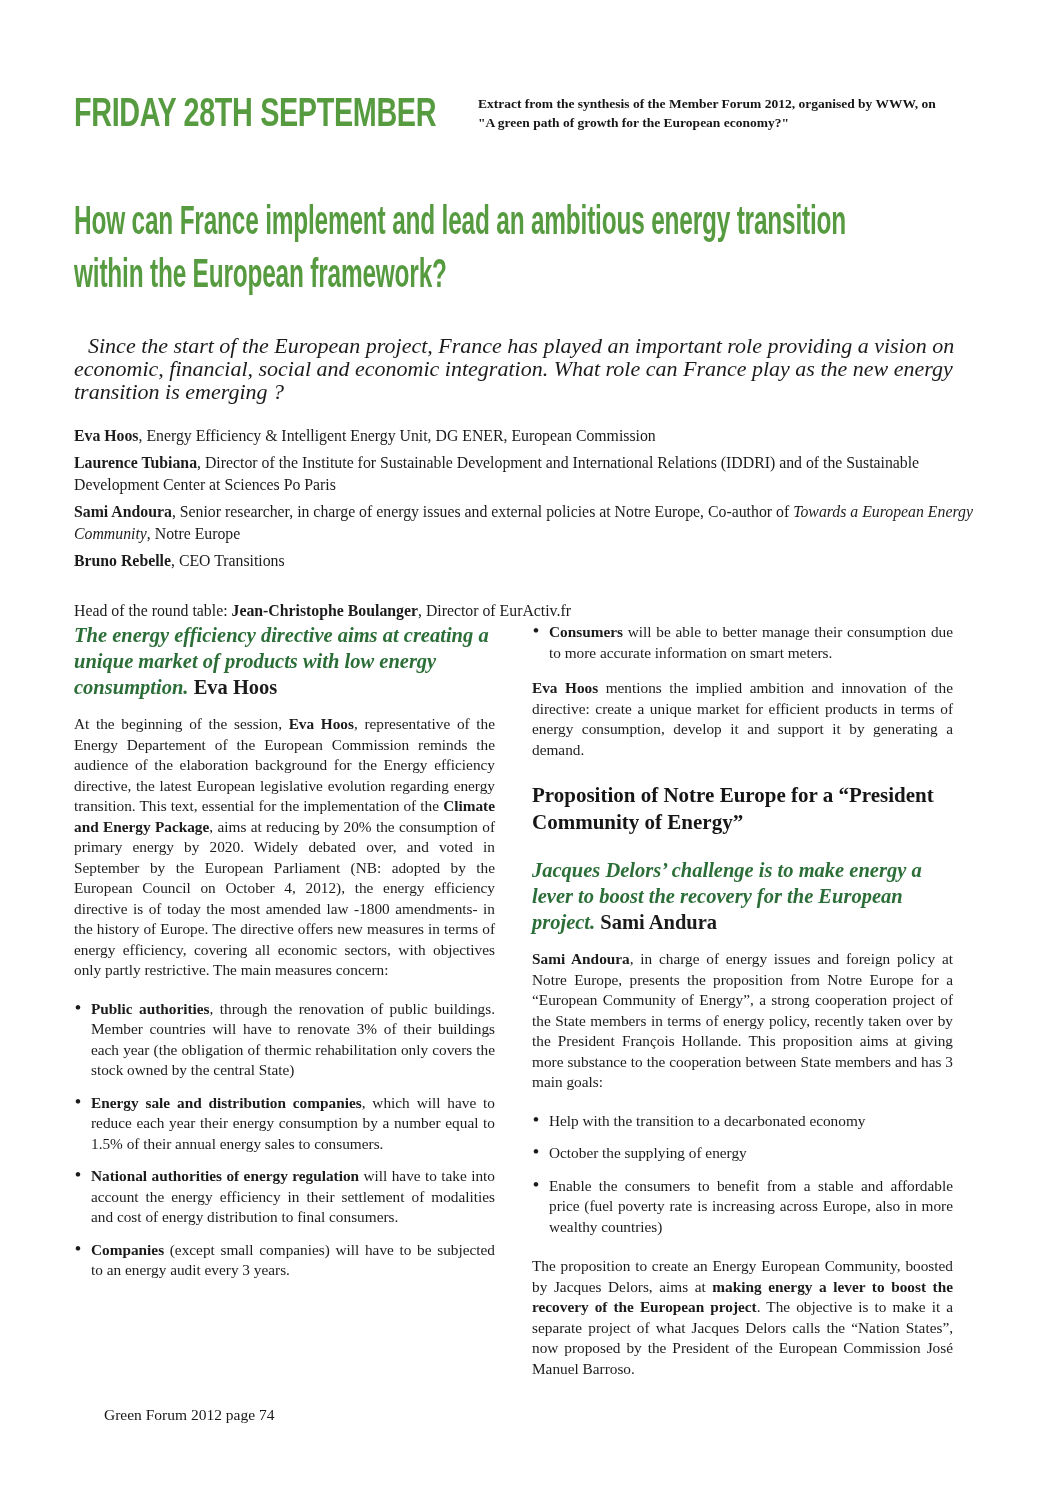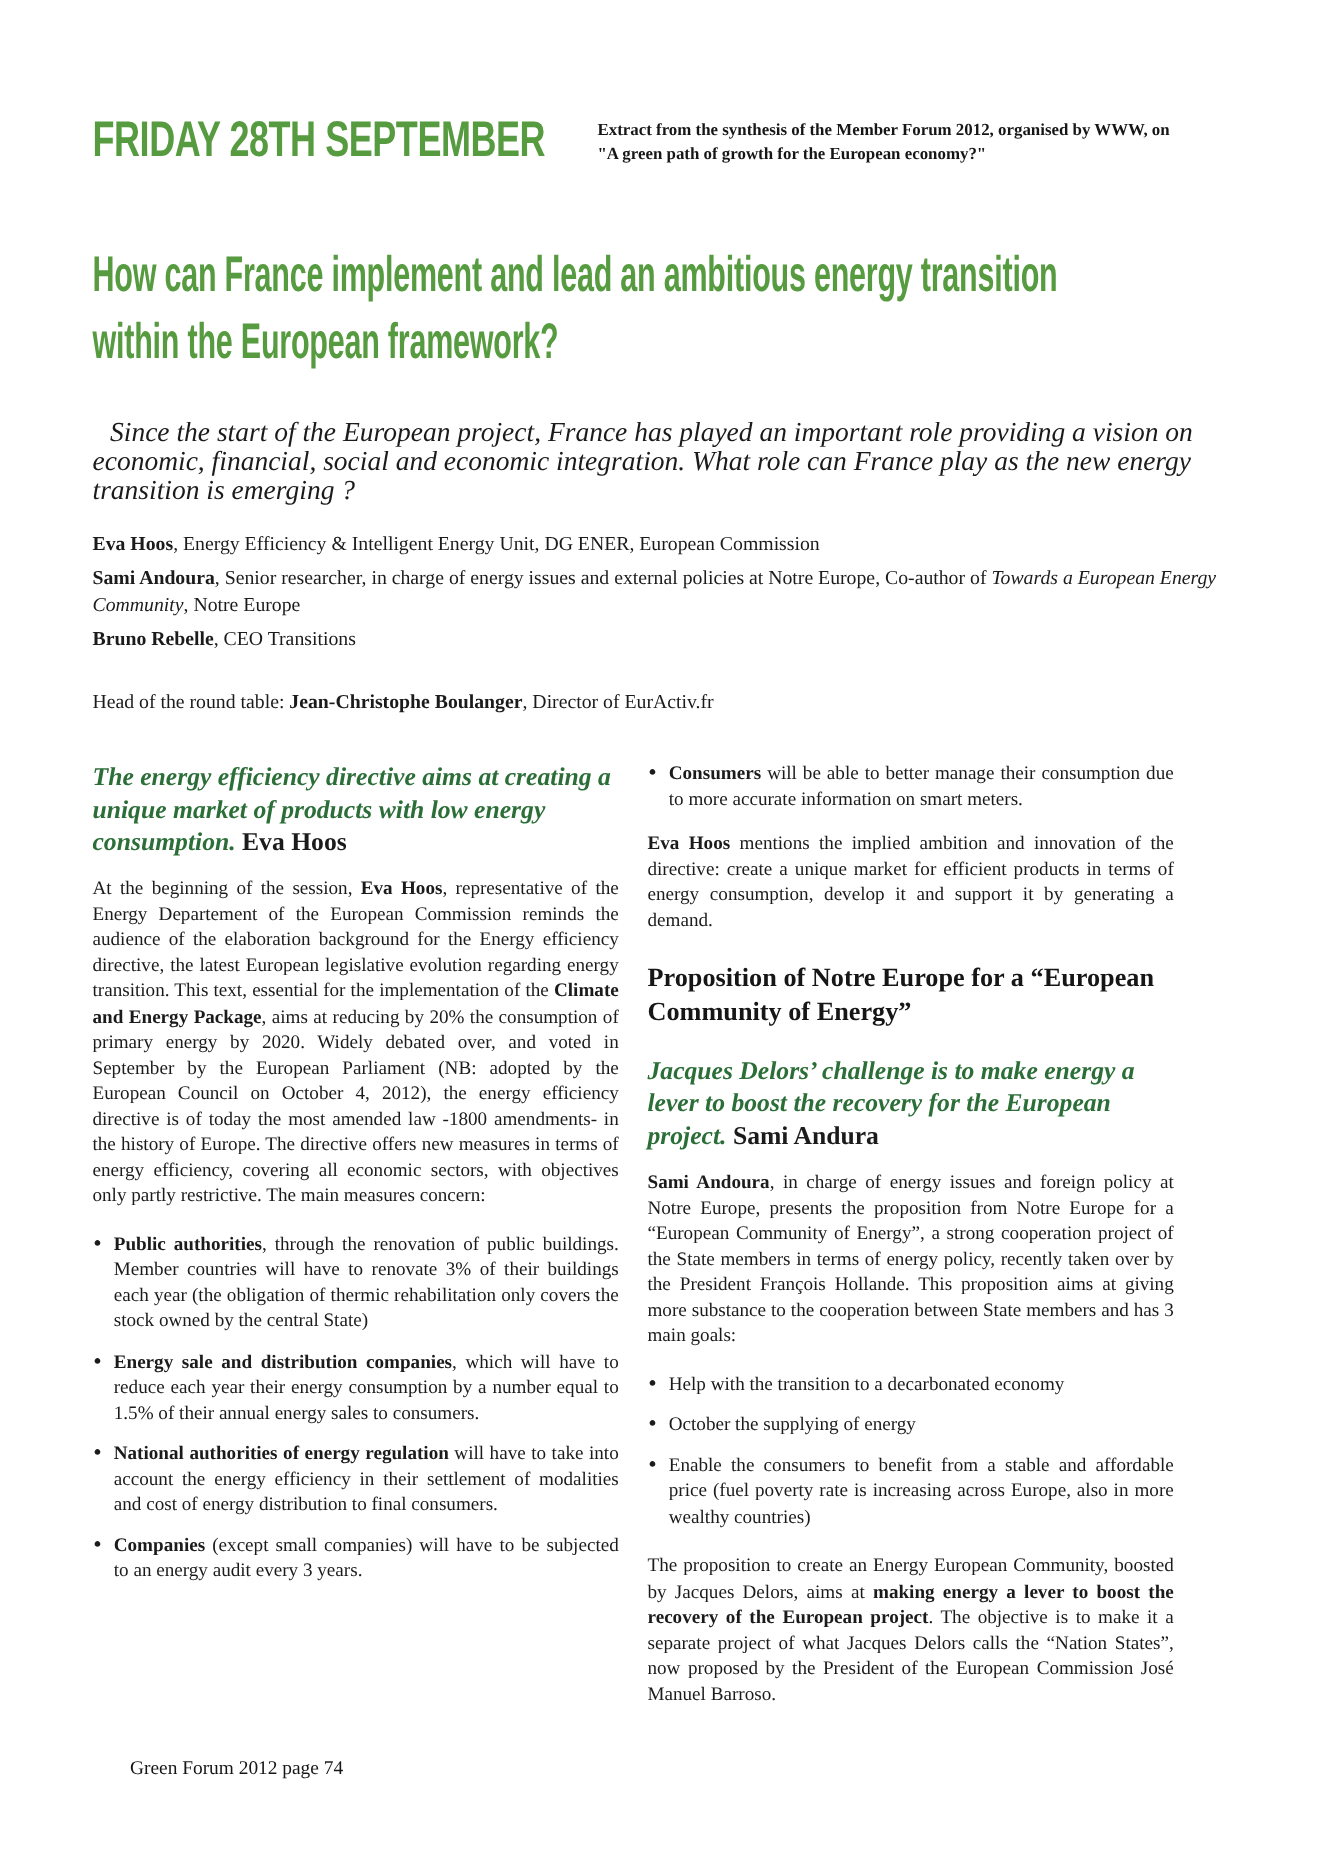--- a/index.html
+++ b/index.html
@@ -55,21 +55,21 @@
     font-style: italic;
     font-size: 22px;
     line-height: 23px;
     text-indent: 14px;
   }
   .speakers { margin-top: 22px; }
   .speaker { font-size: 15.8px; line-height: 22.5px; margin-bottom: 4px; }
   .round-table { margin-top: 28px; font-size: 15.8px; line-height: 22px; }
 
   
-  .columns { margin-top: 36px; display: flex; gap: 23px; }
+  .columns { display: flex; gap: 37px; }
   .col { width: 421px; flex: 0 0 421px; }
 
   .green-heading {
     font-weight: bold;
     font-style: italic;
     font-size: 20.5px;
     line-height: 26px;
     color: #2c6e38;
   }
   .green-heading .gh-speaker { font-style: normal; color: #1b1b1b; }
@@ -130,20 +130,21 @@
 
   <div class="page-title">
     <div class="title-line">How can France implement and lead an ambitious energy transition</div>
     <div class="title-line">within the European framework?</div>
   </div>
 
   <p class="intro">Since the start of the European project, France has played an important role providing a vision on economic, financial, social and economic integration. What role can France play as the new energy transition is emerging ?</p>
 
   <div class="speakers">
     <p class="speaker"><b>Eva Hoos</b><span>, Energy Efficiency &amp; Intelligent Energy Unit, DG ENER, European Commission</span></p>
+    <p class="speaker"><b>Laurence Tubiana</b><span>, Director of the Institute for Sustainable Development and International Relations (IDDRI) and of the Sustainable Development Center at Sciences Po Paris</span></p>
     <p class="speaker"><b>Sami Andoura</b><span>, Senior researcher, in charge of energy issues and external policies at Notre Europe, Co-author of </span><i>Towards a European Energy Community</i><span>, Notre Europe</span></p>
     <p class="speaker"><b>Bruno Rebelle</b><span>, CEO Transitions</span></p>
   </div>
 
   <p class="round-table"><span>Head of the round table: </span><b>Jean-Christophe Boulanger</b><span>, Director of EurActiv.fr</span></p>
 
   <div class="columns">
 
     <div class="col">
       <h2 class="green-heading"><span class="gh">The energy efficiency directive aims at creating a unique market of products with low energy consumption.</span><b class="gh-speaker"> Eva Hoos</b></h2>
@@ -154,21 +155,21 @@
         <li><b>National authorities of energy regulation</b><span> will have to take into account the energy efficiency in their settlement of modalities and cost of energy distribution to final consumers.</span></li>
         <li><b>Companies</b><span> (except small companies) will have to be subjected to an energy audit every 3 years.</span></li>
       </ul>
     </div>
 
     <div class="col">
       <ul class="bullets flush">
         <li><b>Consumers</b><span> will be able to better manage their consumption due to more accurate information on smart meters.</span></li>
       </ul>
       <p class="body mt-para"><b>Eva Hoos</b><span> mentions the implied ambition and innovation of the directive: create a unique market for efficient products in terms of energy consumption, develop it and support it by generating a demand.</span></p>
-      <h2 class="black-heading">Proposition of Notre Europe for a “European Community of Energy”</h2>
+      <h2 class="black-heading">Proposition of Notre Europe for a “President Community of Energy”</h2>
       <h2 class="green-heading delors-heading"><span class="gh">Jacques Delors’ challenge is to make energy a lever to boost the recovery for the European project.</span><b class="gh-speaker"> Sami Andura</b></h2>
       <p class="body"><b>Sami Andoura</b><span>, in charge of energy issues and foreign policy at Notre Europe, presents the proposition from Notre Europe for a “European Community of Energy”, a strong cooperation project of the State members in terms of energy policy, recently taken over by the President François Hollande. This proposition aims at giving more substance to the cooperation between State members and has 3 main goals:</span></p>
       <ul class="bullets">
         <li><span>Help with the transition to a decarbonated economy</span></li>
         <li><span>October the supplying of energy</span></li>
         <li><span>Enable the consumers to benefit from a stable and affordable price (fuel poverty rate is increasing across Europe, also in more wealthy countries)</span></li>
       </ul>
       <p class="body mt-final"><span>The proposition to create an Energy European Community, boosted by Jacques Delors, aims at </span><b>making energy a lever to boost the recovery of the European project</b><span>. The objective is to make it a separate project of what Jacques Delors calls the “Nation States”, now proposed by the President of the European Commission José Manuel Barroso.</span></p>
     </div>
 

